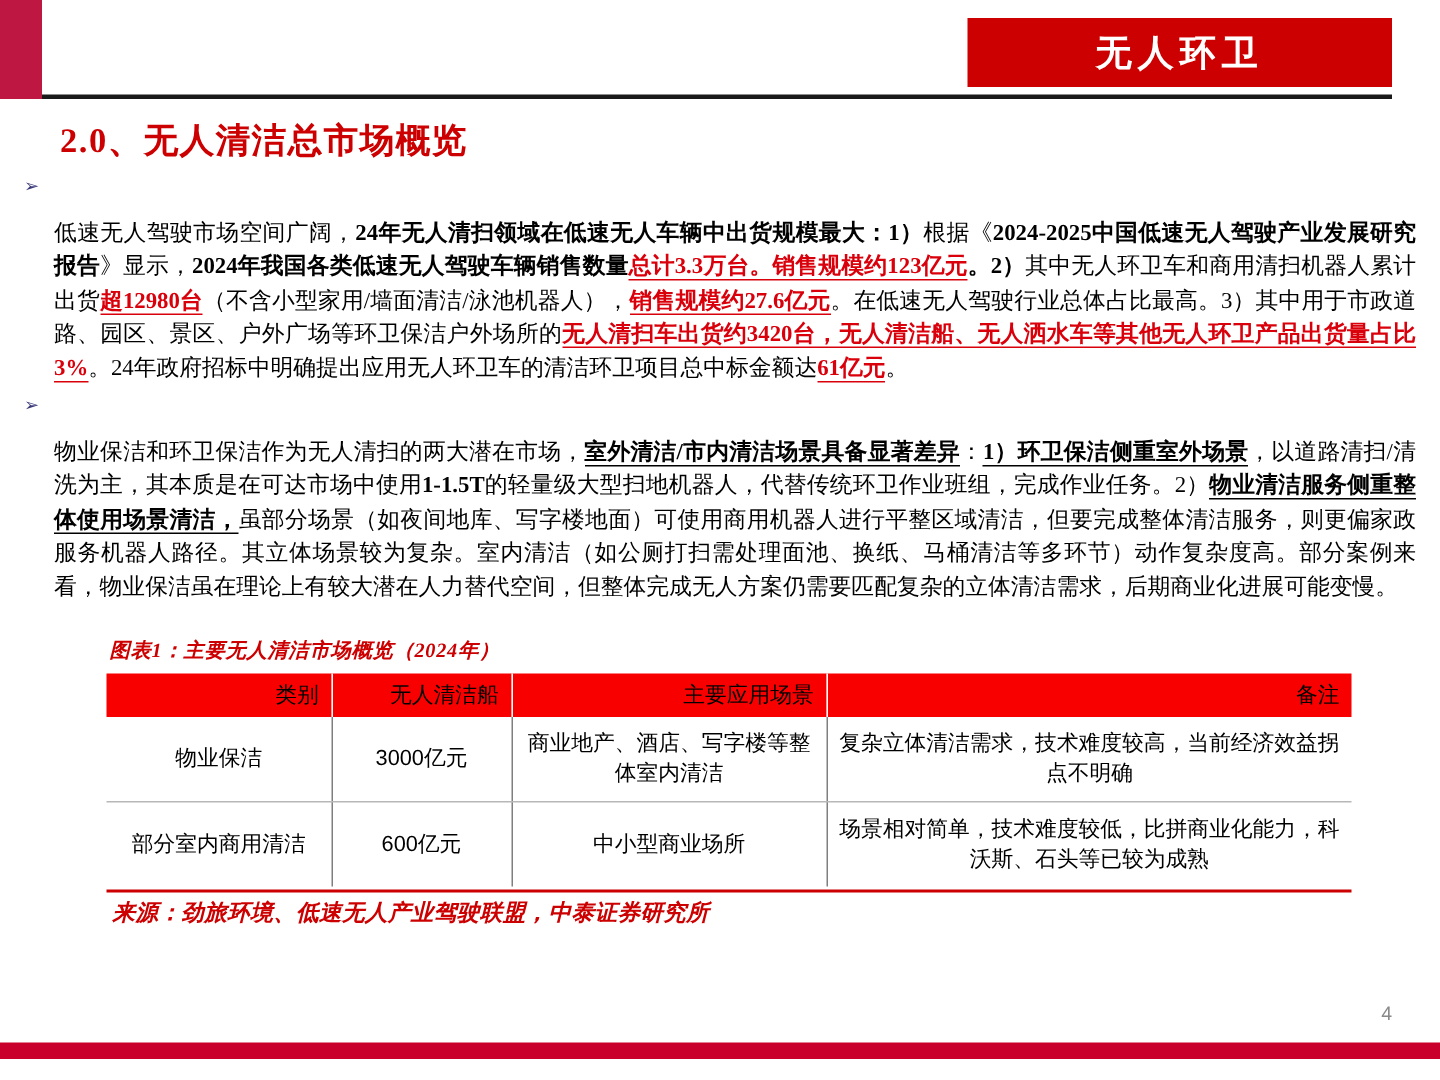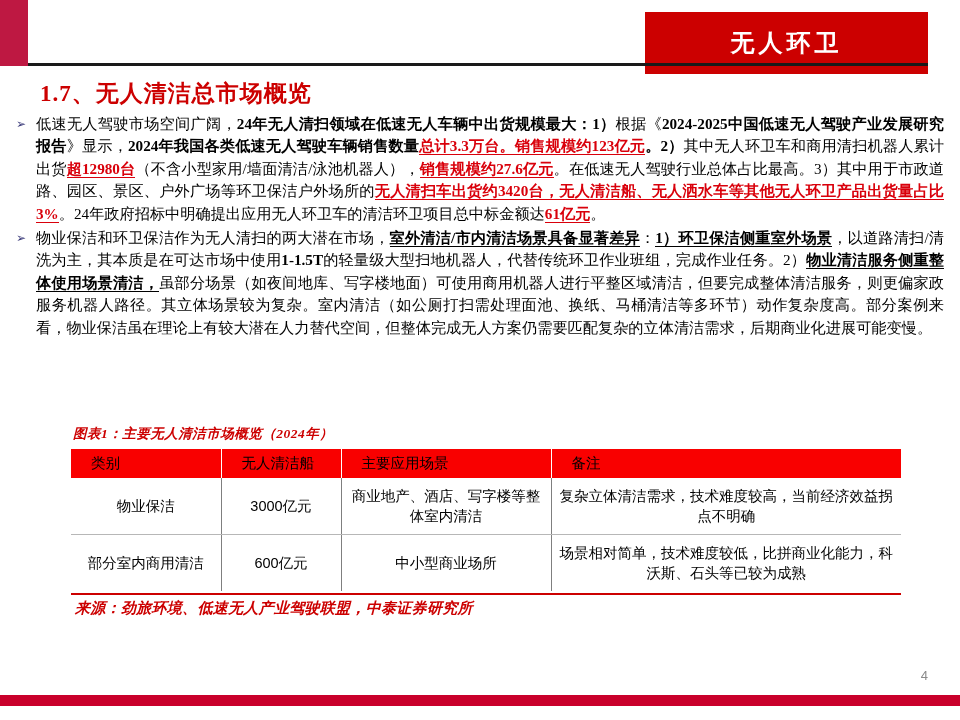--- a/index.html
+++ b/index.html
@@ -26,21 +26,21 @@
     top: 0;
     width: 28px;
     height: 66px;
     background: #be1842;
   }
   .header-tag {
     position: absolute;
     left: 645px;
     top: 12px;
     width: 283px;
-    height: 62px;
+    height: 46px;
     background: #cc0000;
     display: flex;
     align-items: center;
     justify-content: center;
   }
   .header-tag-text {
     color: #ffffff;
     font-family: "Liberation Serif", "DejaVu Serif", serif;
     font-size: 24px;
     font-weight: bold;
@@ -90,20 +90,21 @@
     user-select: none;
   }
   .bullet-text {
     flex: 1 1 auto;
     font-family: "Liberation Serif", "DejaVu Serif", serif;
     font-size: 15.2px;
     line-height: 22.4px;
     color: #000000;
     text-align: justify;
     text-justify: inter-ideograph;
+    margin-top: 32px;
   }
   .bullet-text b { font-weight: bold; }
   .hl-red {
     color: #d9000b;
     font-weight: bold;
     border-bottom: 1.4px solid #d9000b;
   }
   .u-black {
     border-bottom: 1.2px solid #000000;
     font-weight: bold;
@@ -131,22 +132,22 @@
     width: 100%;
     table-layout: fixed;
     background: #ffffff;
   }
   table.market-table th {
     background: #f90000;
     color: #000000;
     font-family: "Liberation Sans", "DejaVu Sans", sans-serif;
     font-size: 14.5px;
     font-weight: normal;
-    text-align: left;
-    padding: 5px 20px;
+    text-align: right;
+    padding: 5px 8px;
     border-left: 1px solid #ffffff;
     border-right: 1px solid #ffffff;
   }
   table.market-table th:first-child { border-left: none; }
   table.market-table th:last-child  { border-right: none; }
   table.market-table td {
     font-family: "Liberation Sans", "DejaVu Sans", sans-serif;
     font-size: 14.5px;
     color: #000000;
     text-align: center;
@@ -204,21 +205,21 @@
 <div class="slide">
 
   <div class="left-red-block"></div>
 
   <div class="header-tag">
     <span class="header-tag-text">无人环卫</span>
   </div>
 
   <div class="header-rule"></div>
 
-  <div class="section-title">1.7、无人清洁总市场概览</div>
+  <div class="section-title">2.0、无人清洁总市场概览</div>
 
   <div class="body-area">
     <div class="bullet-row">
       <div class="bullet-marker">➢</div>
       <div class="bullet-text"><span>低速无人驾驶市场空间广阔，</span><b>24年无人清扫领域在低速无人车辆中出货规模最大：1）</b><span>根据《</span><b>2024-2025中国低速无人驾驶产业发展研究报告</b><span>》显示，</span><b>2024年我国各类低速无人驾驶车辆销售数量</b><span class="hl-red">总计3.3万台。销售规模约123亿元</span><b>。2）</b><span>其中无人环卫车和商用清扫机器人累计出货</span><span class="hl-red">超12980台</span><span>（不含小型家用/墙面清洁/泳池机器人），</span><span class="hl-red">销售规模约27.6亿元</span><span>。在低速无人驾驶行业总体占比最高。3）其中用于市政道路、园区、景区、户外广场等环卫保洁户外场所的</span><span class="hl-red">无人清扫车出货约3420台，无人清洁船、无人洒水车等其他无人环卫产品出货量占比3%</span><span>。24年政府招标中明确提出应用无人环卫车的清洁环卫项目总中标金额达</span><span class="hl-red">61亿元</span><span>。</span></div>
     </div>
     <div class="bullet-row">
       <div class="bullet-marker">➢</div>
       <div class="bullet-text"><span>物业保洁和环卫保洁作为无人清扫的两大潜在市场，</span><span class="u-black">室外清洁/市内清洁场景具备显著差异</span><span>：</span><span class="u-black">1）环卫保洁侧重室外场景</span><span>，以道路清扫/清洗为主，其本质是在可达市场中使用</span><b>1-1.5T</b><span>的轻量级大型扫地机器人，代替传统环卫作业班组，完成作业任务。2）</span><span class="u-black">物业清洁服务侧重整体使用场景清洁，</span><span>虽部分场景（如夜间地库、写字楼地面）可使用商用机器人进行平整区域清洁，但要完成整体清洁服务，则更偏家政服务机器人路径。其立体场景较为复杂。室内清洁（如公厕打扫需处理面池、换纸、马桶清洁等多环节）动作复杂度高。部分案例来看，物业保洁虽在理论上有较大潜在人力替代空间，但整体完成无人方案仍需要匹配复杂的立体清洁需求，后期商业化进展可能变慢。</span></div>
     </div>

